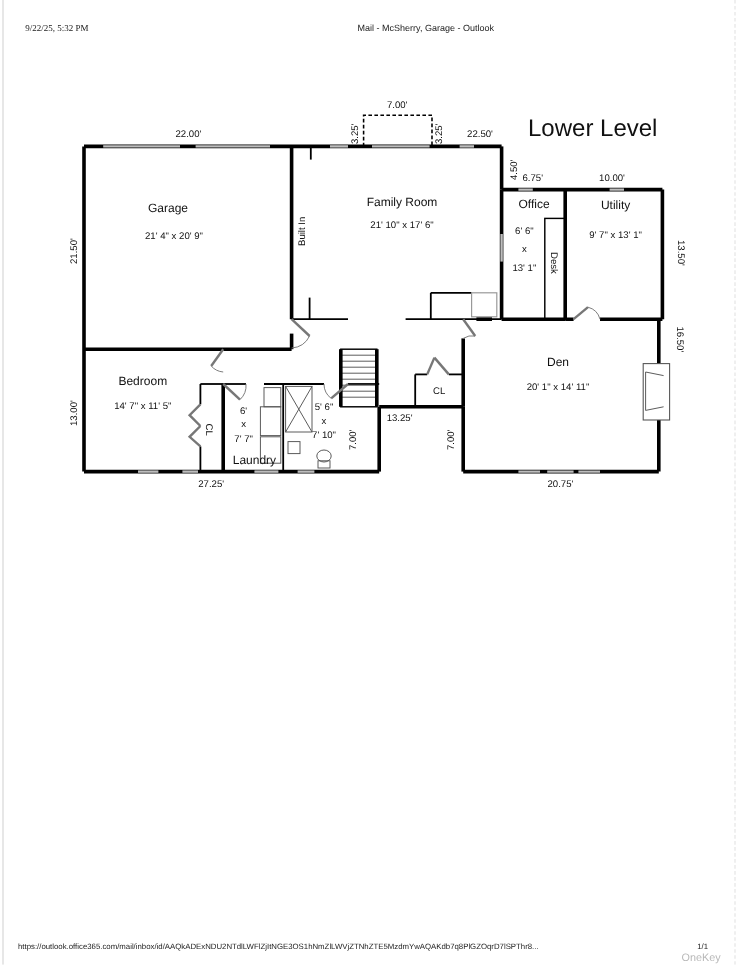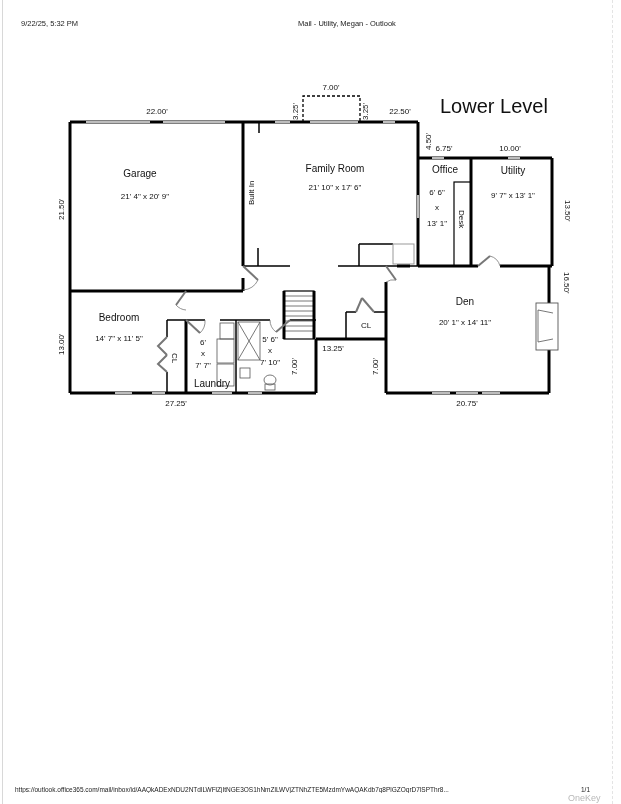--- a/index.html
+++ b/index.html
@@ -1,18 +1,18 @@
 <!DOCTYPE html>
 <html><head>
 <meta charset="utf-8">
 <style>
   html, body { margin: 0; padding: 0; background: #ffffff; }
   body { width: 621px; height: 804px; position: relative; overflow: hidden; font-family: "Liberation Sans", sans-serif; color: #111; }
   .hdr { position: absolute; top: 19px; font-size: 7.5px; color: #222; }
-  .hdr-left { left: 21px; }
+  .hdr-left { left: 21px; font-family: Liberation Serif, serif; }
   .hdr-center { left: 298px; }
   .ftr { position: absolute; top: 786px; font-size: 6.5px; color: #222; }
   .ftr-url { left: 15px; width: 560px; white-space: nowrap; overflow: hidden; }
   .ftr-page { left: 581px; }
   .watermark { position: absolute; top: 793px; left: 568px; font-size: 9px; color: #b8b8b8; }
   .left-edge { position: absolute; left: 2px; top: 0; width: 1px; height: 804px; background: #d8d8d8; }
   .right-edge { position: absolute; right: 8px; top: 0; width: 1px; height: 804px; border-right: 1px dashed #e4e4e4; }
   svg.plan { position: absolute; left: 0; top: 0; }
   .plan text { font-family: "Liberation Sans", sans-serif; fill: #111; }
   .title { font-size: 20px; }
@@ -27,21 +27,21 @@
   .dash { stroke: #000; stroke-width: 1.3; stroke-dasharray: 3 2; fill: none; }
   .thin { stroke: #555; stroke-width: 0.8; fill: none; }
 </style>
 </head>
 <body>
 
 <div class="left-edge"></div>
 <div class="right-edge"></div>
 
 <div class="hdr hdr-left">9/22/25, 5:32 PM</div>
-<div class="hdr hdr-center">Mail - Utility, Megan - Outlook</div>
+<div class="hdr hdr-center">Mail - McSherry, Garage - Outlook</div>
 
 <svg class="plan" width="621" height="804" viewBox="0 0 621 804">
 
   <text class="title" x="440" y="113">Lower Level</text>
 
   <g>
 
     <line class="w" x1="70" y1="122" x2="245" y2="122"></line>
     <line class="win" x1="86" y1="122" x2="150" y2="122"></line>
     <line class="win" x1="163" y1="122" x2="225" y2="122"></line>

